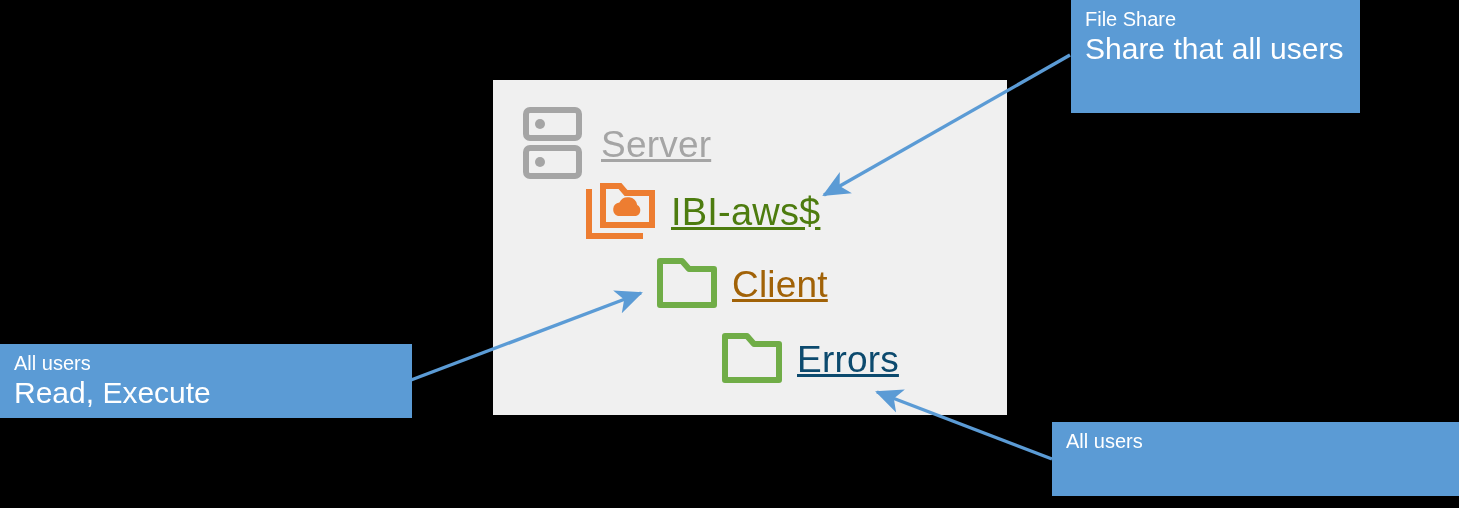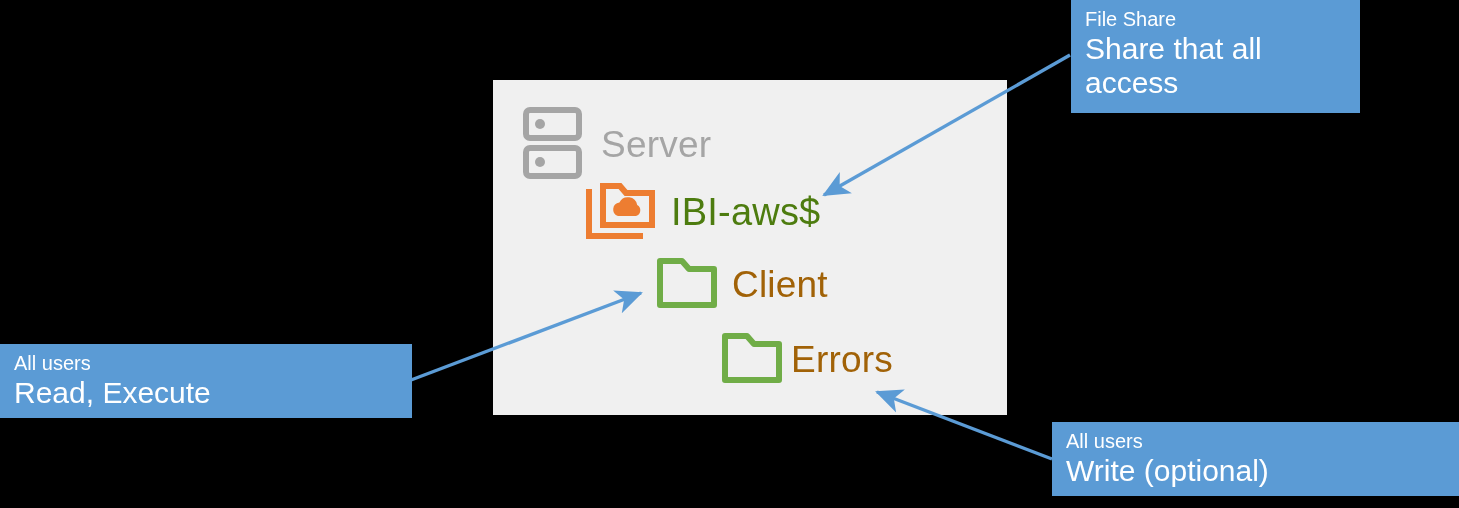--- a/index.html
+++ b/index.html
@@ -6,37 +6,37 @@
   body{width:1459px;height:508px;position:relative;overflow:hidden;
        font-family:"Liberation Sans",sans-serif;}
 
   #stage{position:absolute;left:0;top:0;width:1459px;height:508px;background:#000;}
 
   
   .panel{position:absolute;left:493px;top:80px;width:514px;height:335px;
          background:#F0F0F0;}
 
   .row{position:absolute;display:flex;align-items:center;}
-  .row .label{white-space:nowrap;}
+  .row .label{white-space:nowrap;text-decoration:underline;}
 
   
   .row-server{left:30px;top:27px;}
   .row-server .label{font-size:37px;color:#A5A5A5;margin-left:19px;letter-spacing:.2px;}
 
   
   .row-aws{left:93px;top:100px;}
   .row-aws .label{font-size:38px;color:#4d7c0f;margin-left:13px;letter-spacing:.2px;}
 
   
   .row-client{left:163px;top:177px;}
   .row-client .label{font-size:37px;color:#a16207;margin-left:14px;letter-spacing:.2px;}
 
   
   .row-errors{left:228px;top:252px;}
-  .row-errors .label{font-size:37px;color:#a16207;margin-left:8px;letter-spacing:.2px;}
+  .row-errors .label{font-size:37px;color:#0c4a6e;margin-left:14px;letter-spacing:.2px;}
 
   .icon{display:block;flex:0 0 auto;}
 
   
   .callout{position:absolute;background:#5B9BD5;color:#fff;
            box-sizing:border-box;padding:6px 14px 10px 14px;}
   .callout .small{font-size:20px;line-height:26px;font-weight:400;}
   .callout .big{font-size:30px;line-height:34px;font-weight:400;}
 
   .callout-fileshare{left:1071px;top:-3px;width:289px;height:116px;padding-top:9px;}
@@ -109,26 +109,25 @@
 
     <line x1="1070" y1="55" x2="824" y2="195" stroke="#5B9BD5" stroke-width="3.4" marker-end="url(#ah)"></line>
 
     <line x1="411" y1="380" x2="641" y2="293" stroke="#5B9BD5" stroke-width="3.4" marker-end="url(#ah)"></line>
 
     <line x1="1052" y1="459" x2="877" y2="392" stroke="#5B9BD5" stroke-width="3.4" marker-end="url(#ah)"></line>
   </svg>
 
   <div class="callout callout-fileshare">
     <div class="small">File Share</div>
-    <div class="big">Share that all access</div>
+    <div class="big">Share that all users</div>
   </div>
 
   <div class="callout callout-allusers-read">
     <div class="small">All users</div>
     <div class="big">Read, Execute</div>
   </div>
 
   <div class="callout callout-allusers-write">
     <div class="small">All users</div>
-    <div class="big">Write (optional)</div>
   </div>
 
 </div>
 
 </body></html>

